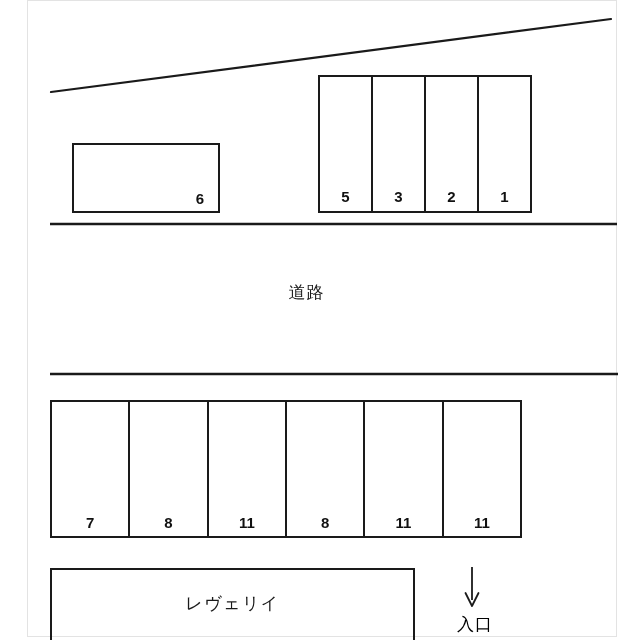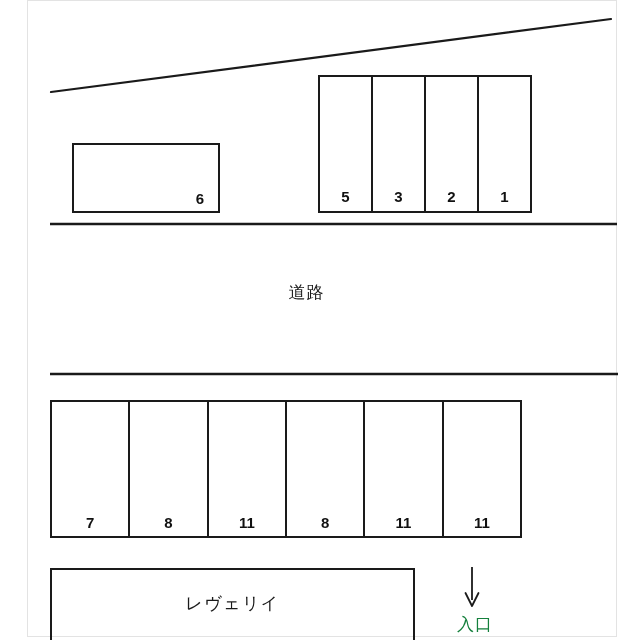--- a/index.html
+++ b/index.html
@@ -141,21 +141,21 @@
     height: 75px;
     text-align: center;
   }
   #entrance-label {
     position: absolute;
     left: 0;
     right: 0;
     top: 50px;
     text-align: center;
     font-size: 17px;
-    color: #15803d;
+    color: #000000;
     letter-spacing: 1px;
   }
 </style>
 </head>
 <body>
 
 <div id="stage">
 
   <div class="frame"></div>
 

